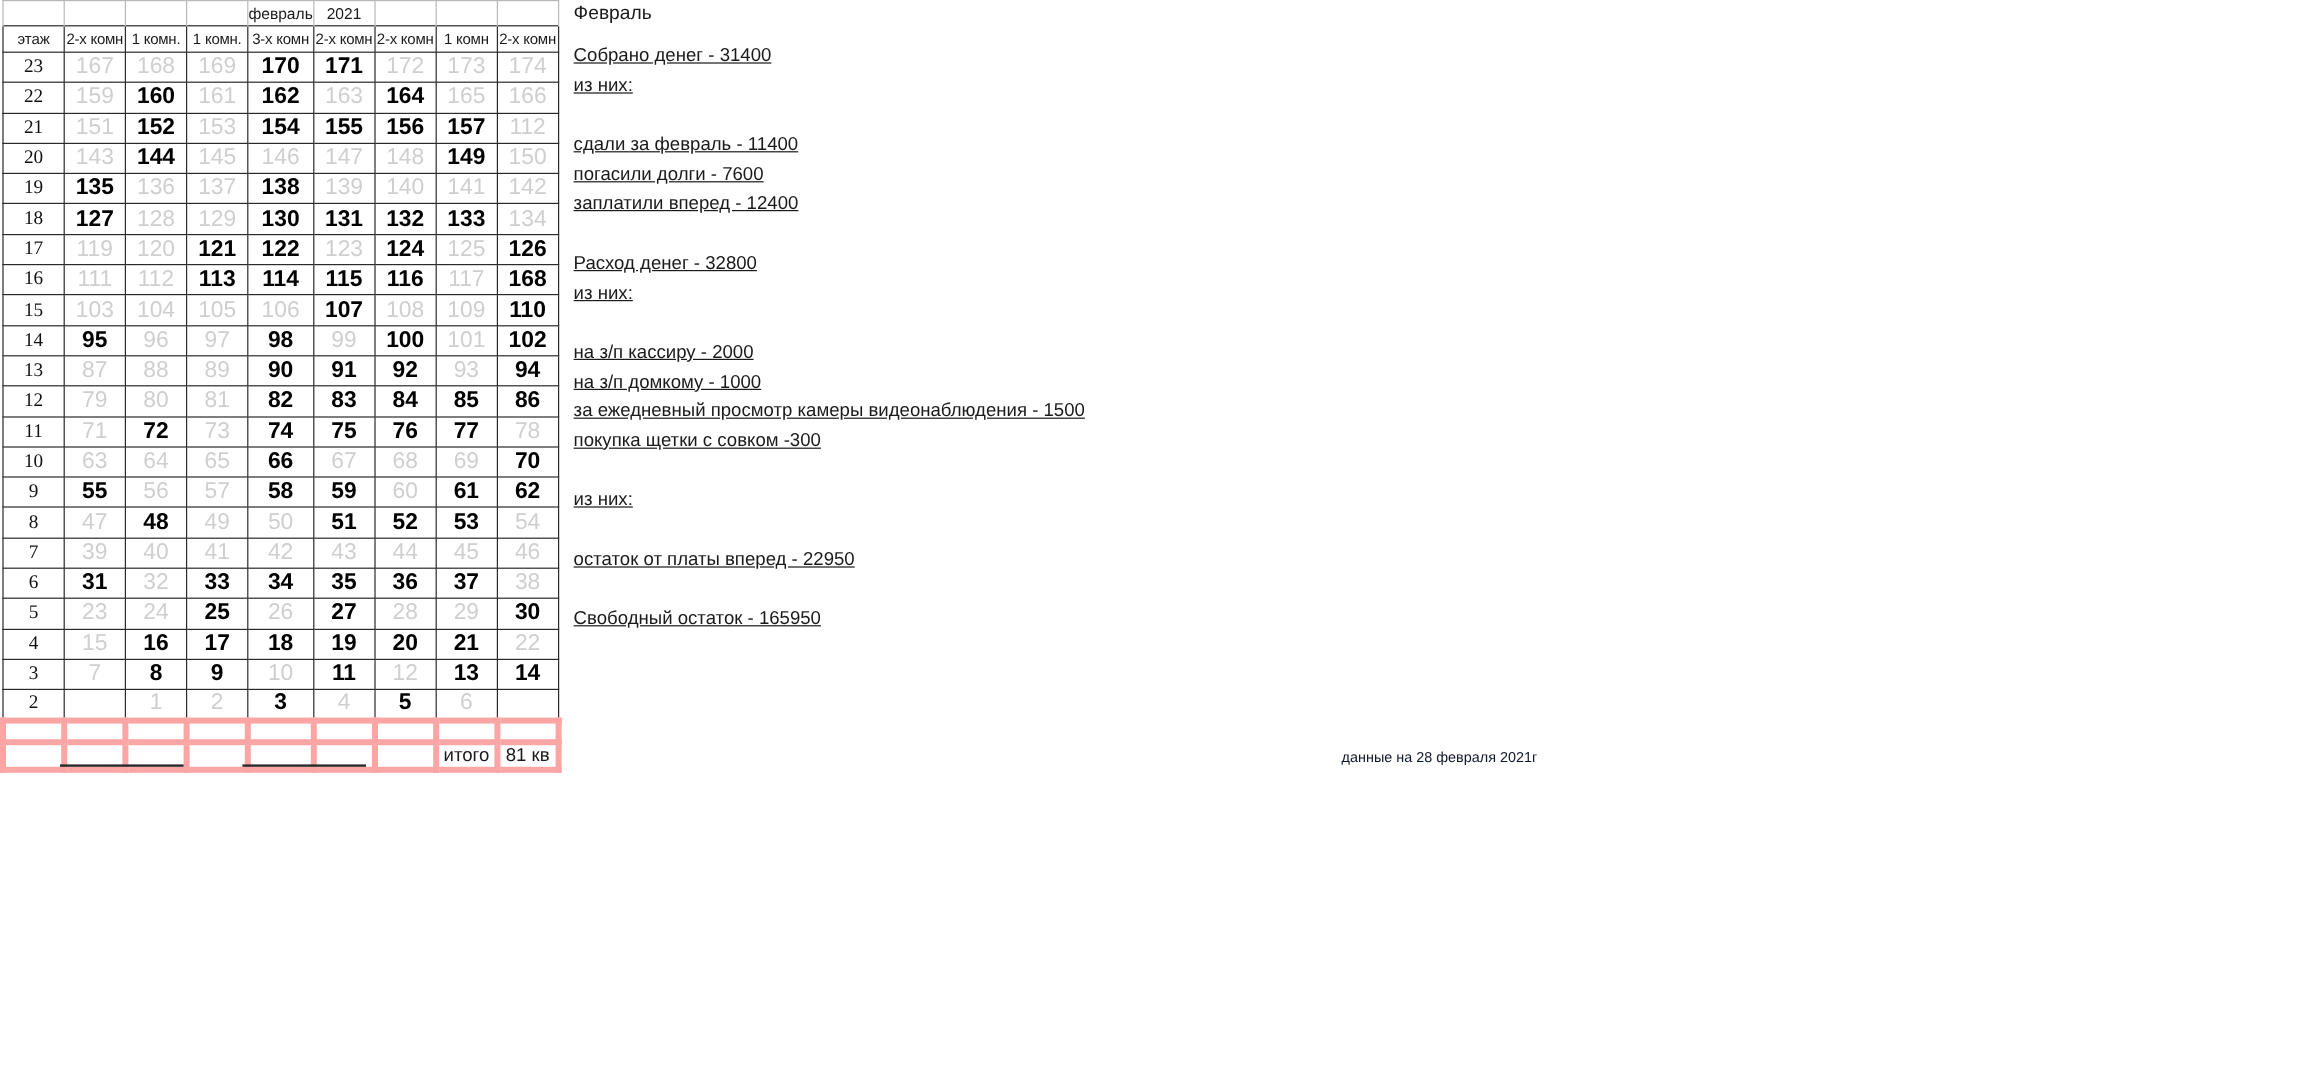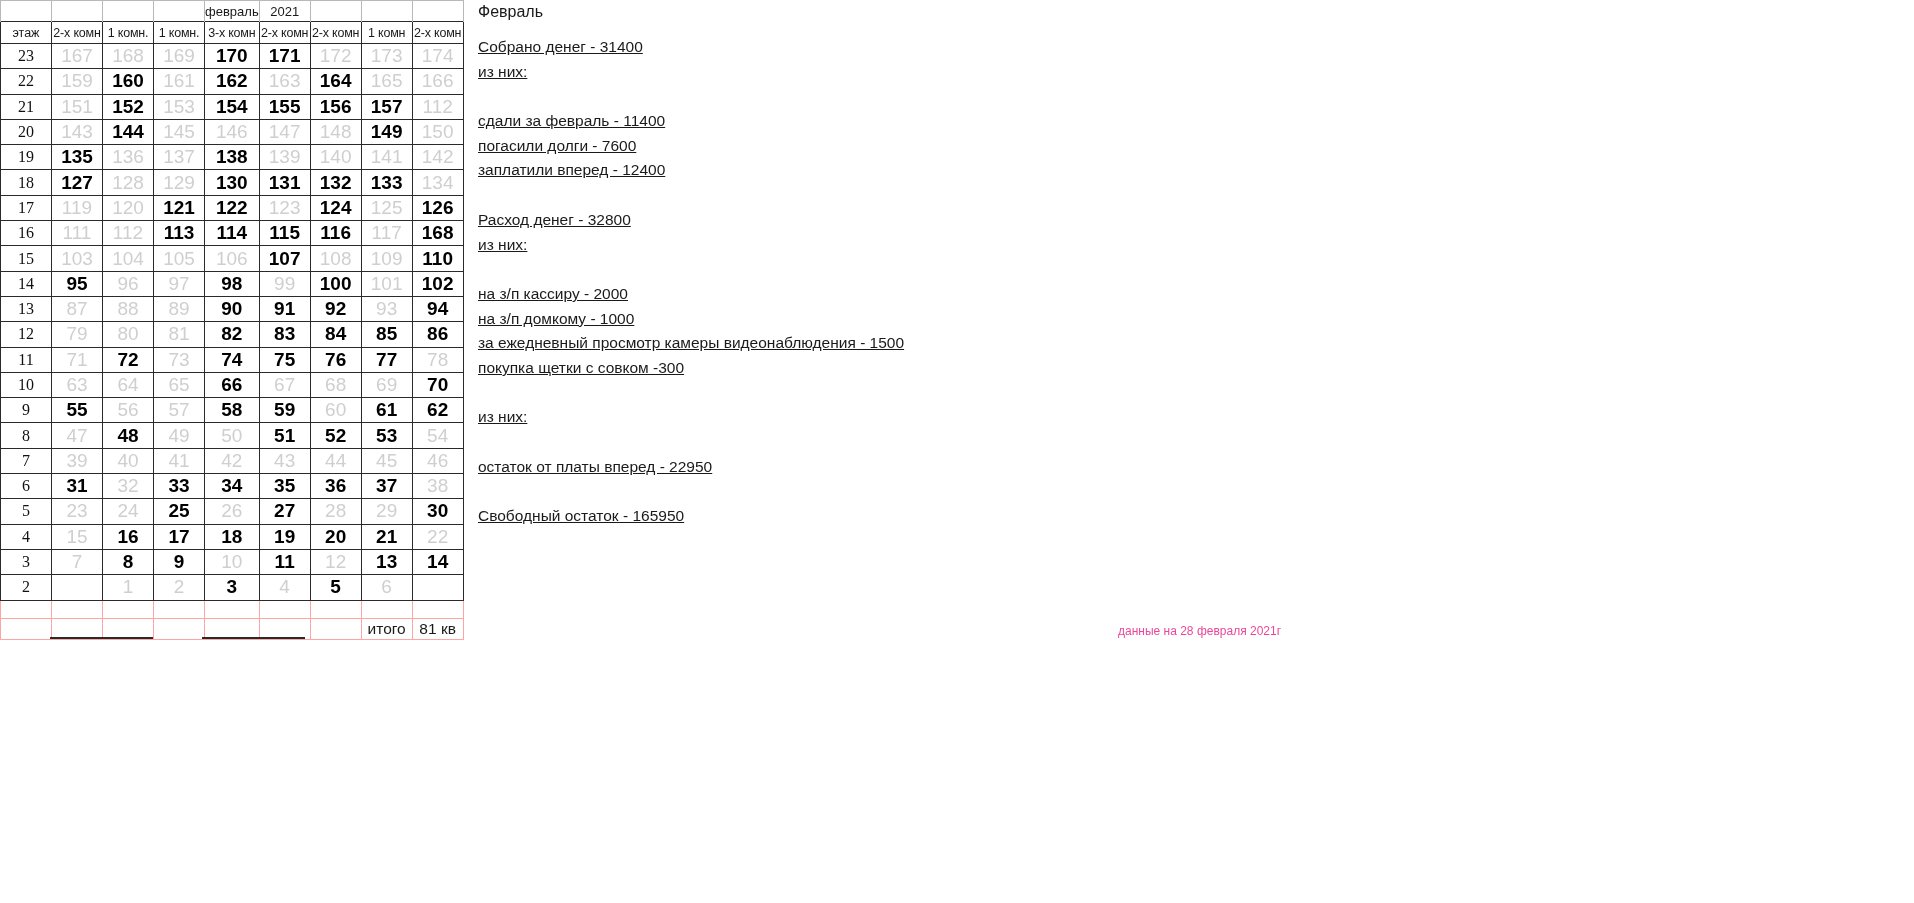--- a/index.html
+++ b/index.html
@@ -11,39 +11,39 @@
   table.grid td{padding:0;margin:0;overflow:hidden;white-space:nowrap;
                 text-align:center;vertical-align:middle;}
   tr.r1{height:21px;}
   tr.r2{height:22px;margin-left:40px;}
   tr.fr{height:25.3px;}
   tr.er{height:18px;}
   tr.tl{height:21px;}
 
   tr.r1 td{border:1px solid #b8b8b8;border-bottom:none;font-size:13px;}
   tr.dark td{border:1px solid #2a2a2a;}
-  tr.light td{border:1px solid #fca5a5;}
+  tr.light td{border:5px solid #fca5a5;}
 
   td.hdr{font-size:12.5px;letter-spacing:-0.2px;}
   td.floorhdr{font-size:12.5px;text-align:left;padding-left:2px;}
   td.floor{font-family:"Liberation Serif",serif;font-size:16px;color:#111;}
   td.apt{font-size:19px;color:#cfcfcf;}
   td.apt.paid{color:#000;font-weight:700;}
   td.total-label{font-size:15.5px;text-align:right;padding-right:3px;}
   td.total-value{font-size:15.5px;text-align:left;padding-left:4px;}
 
   .seg{position:absolute;top:637px;height:2px;background:#2a2a2a;}
   .seg1{left:50px;width:103px;}
   .seg2{left:202px;width:103px;}
 
   
   .report-title{position:absolute;left:478px;top:3px;font-size:16px;}
   .report-lines{position:absolute;left:478px;top:35px;font-size:15.5px;text-decoration:underline;}
   .report-lines .line{height:24.7px;line-height:24.7px;}
-  .footnote{position:absolute;left:1118px;top:624px;font-size:12px;color:#ec4899;}
+  .footnote{position:absolute;left:1118px;top:624px;font-size:12px;color:#0f172a;}
 </style>
 </head>
 <body>
 
 <div>
 
   <table class="grid">
     <colgroup>
       <col style="width:51px">
         <col style="width:51px">

